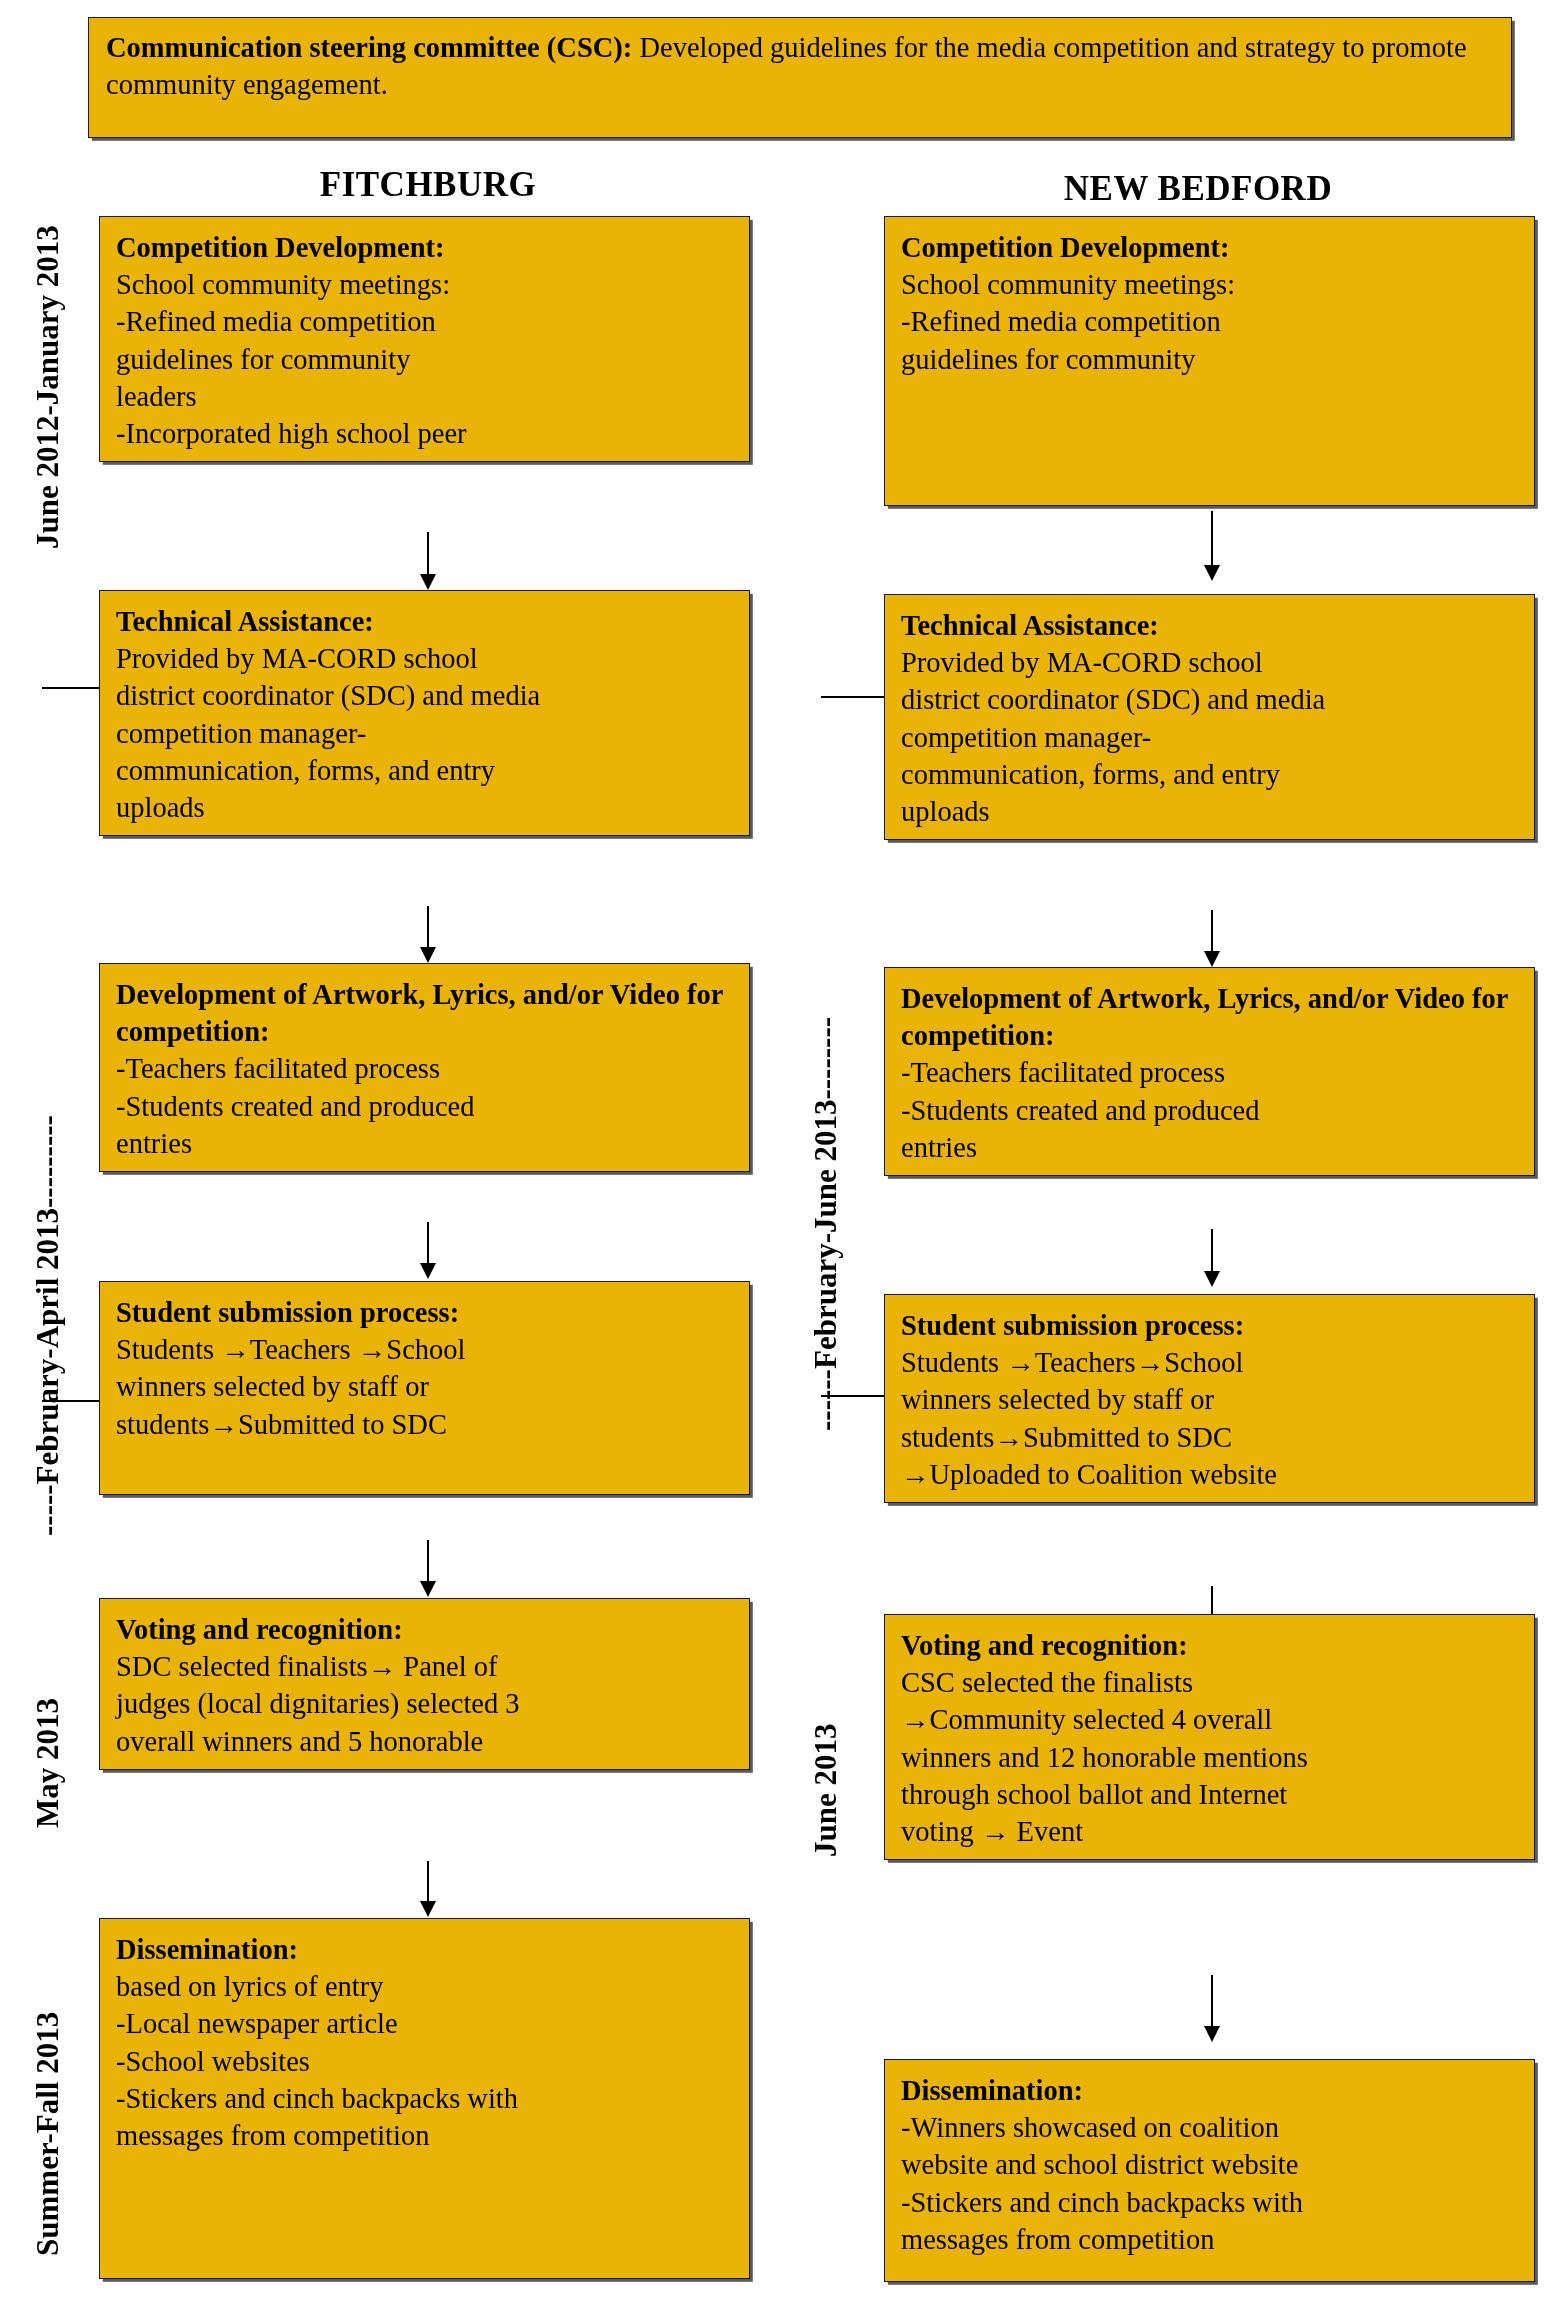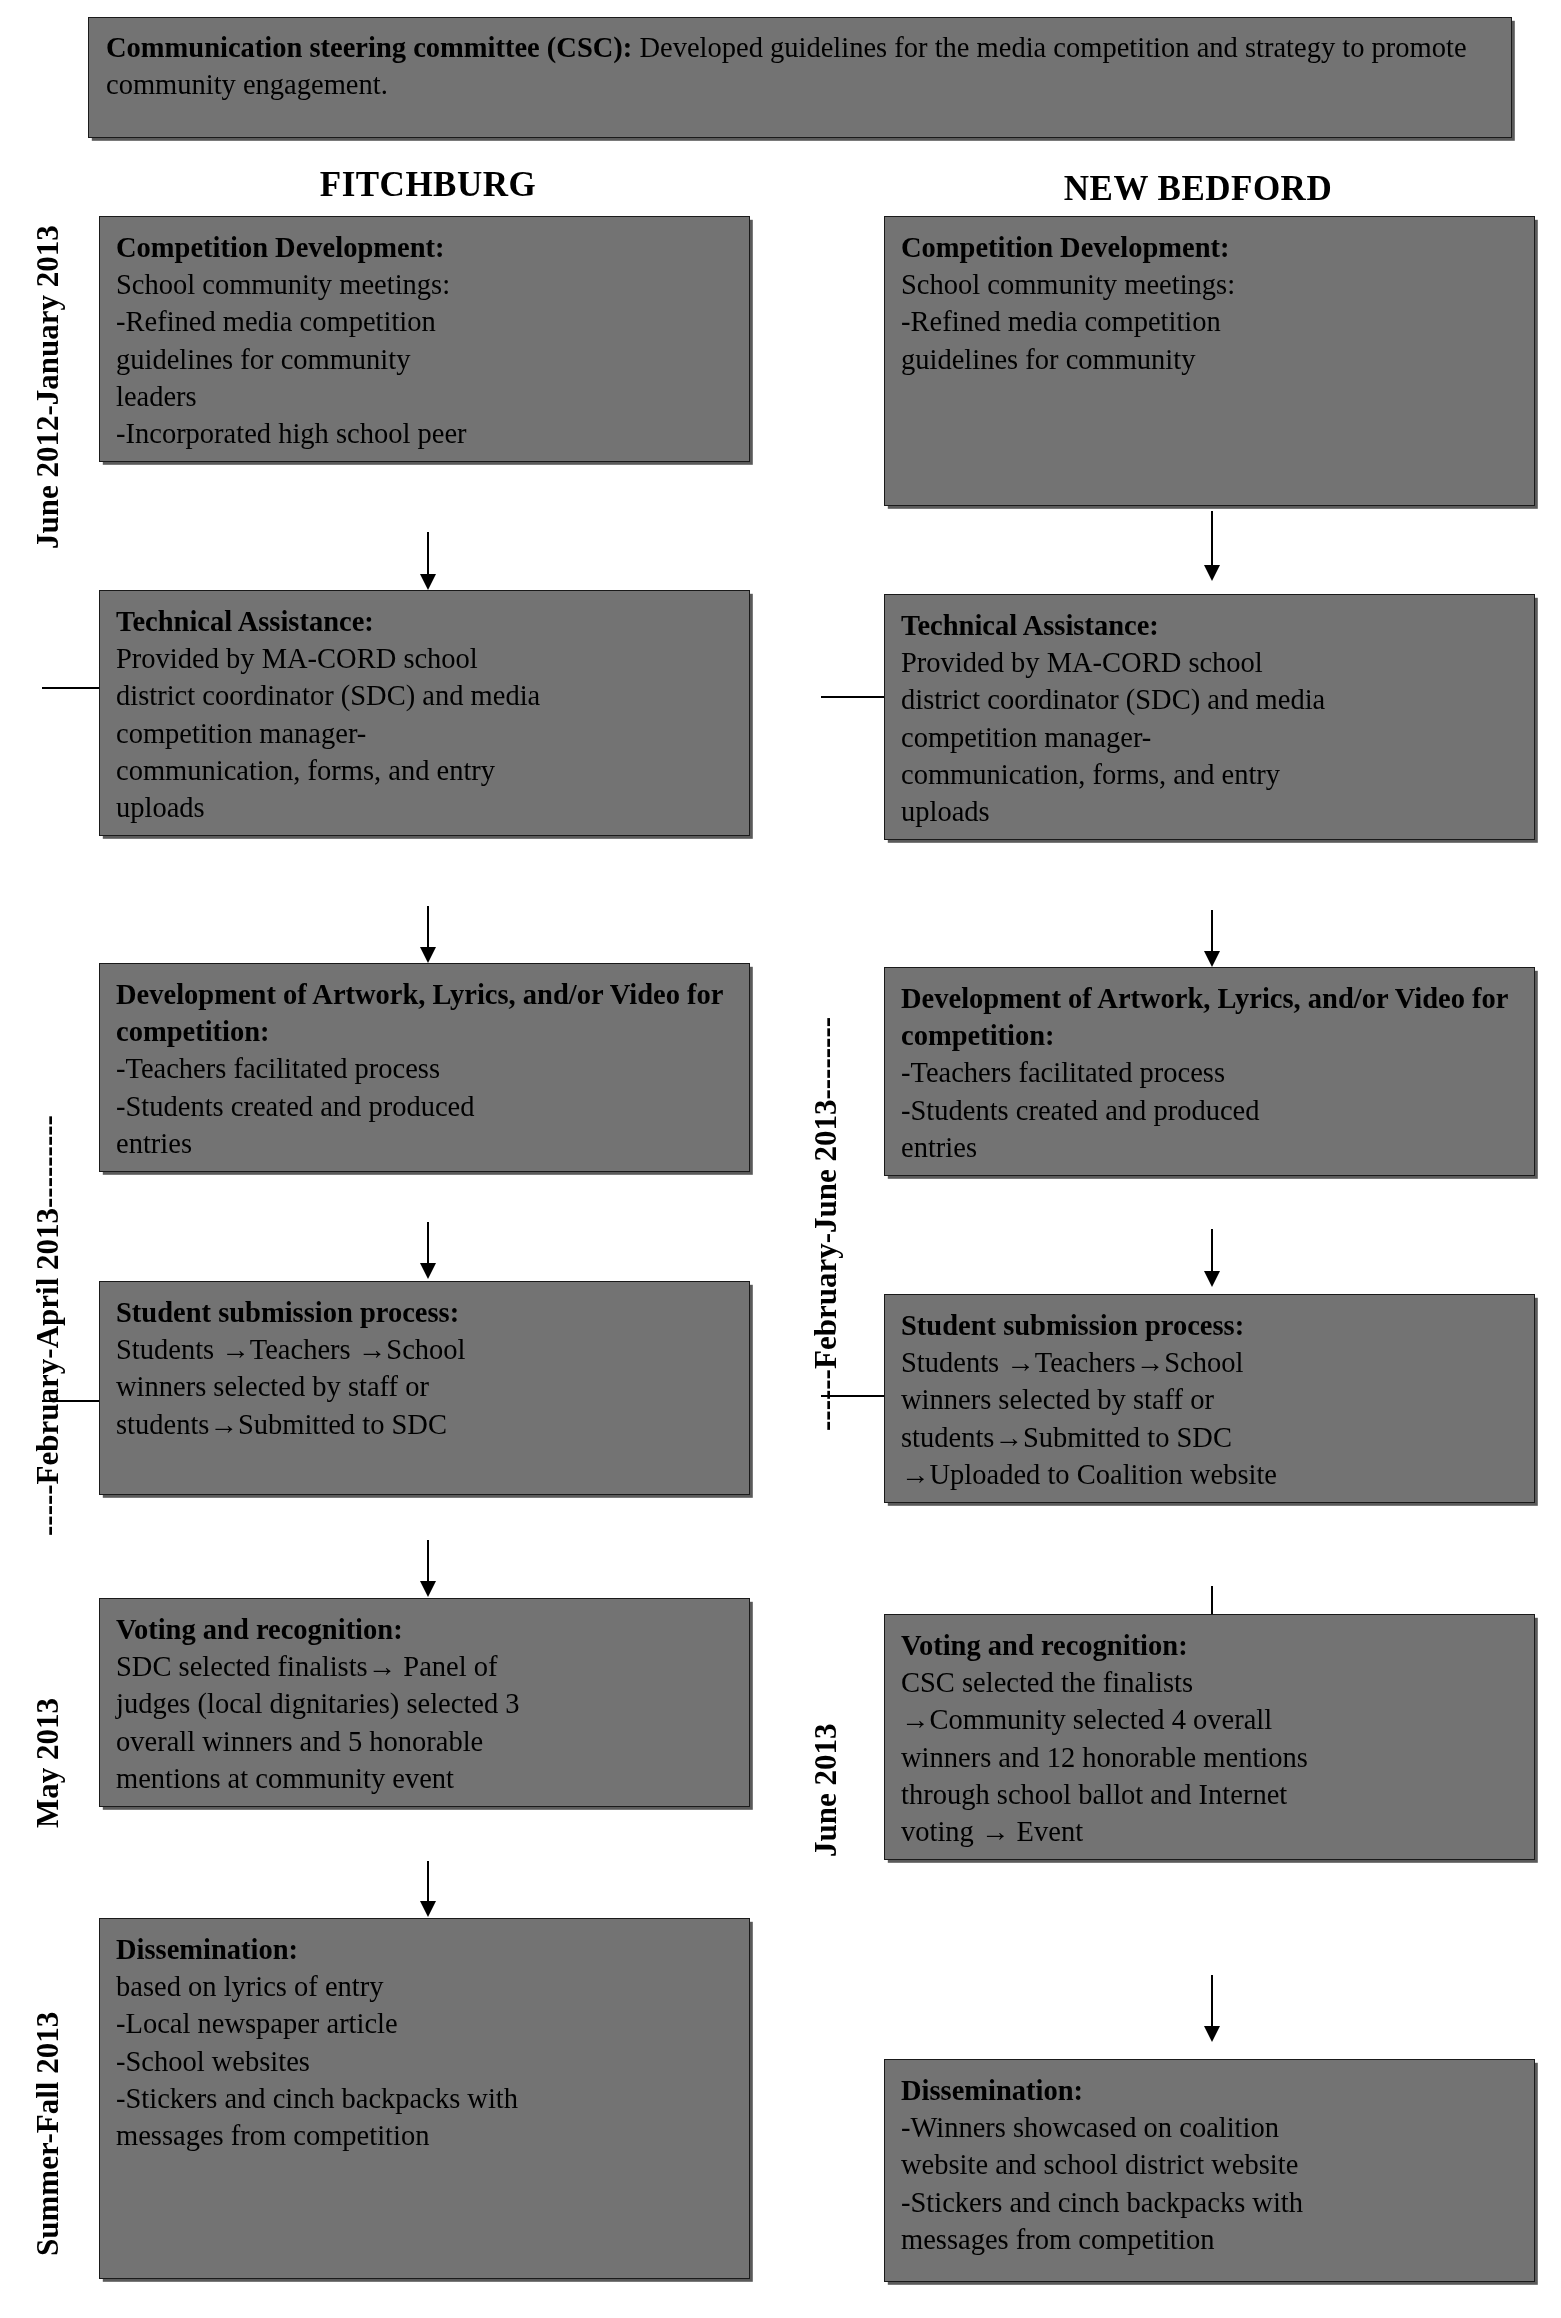--- a/index.html
+++ b/index.html
@@ -13,21 +13,21 @@
     font-family: "Liberation Serif", "DejaVu Serif", serif;
     color: #000000;
     position: relative;
     overflow: hidden;
   }
 
   
   .box {
     position: absolute;
     border: 1.9px solid #1a1a1a;
-    background: #737373;
+    background: #eab308;
     box-shadow: 3.3px 3.3px 0 -0.5px #5a5a5a;
     padding: 12.4px 14.3px 9.5px 16px;
     font-size: 28.5px;
     line-height: 1.30;
   }
   .box .hd {
     font-weight: bold;
     display: block;
   }
   .box .ln { display: block; }
@@ -160,21 +160,20 @@
 <div class="arrow" style="left:427px; top:1540px;">
   <div class="stem" style="height:42px;"></div>
   <div class="head" style="top:41px;"></div>
 </div>
 
 <div class="box" style="left:99px; top:1598px; width:651px;">
   <span class="hd">Voting and recognition:</span>
   <span class="ln">SDC selected finalists→ Panel of</span>
   <span class="ln">judges (local dignitaries) selected 3</span>
   <span class="ln">overall winners and 5 honorable</span>
-  <span class="ln">mentions at community event</span>
 </div>
 
 <div class="arrow" style="left:427px; top:1861px;">
   <div class="stem" style="height:41px;"></div>
   <div class="head" style="top:40px;"></div>
 </div>
 
 <div class="box" style="left:99px; top:1918px; width:651px; min-height:361px;">
   <span class="hd">Dissemination:</span>
   <span class="ln">based on lyrics of entry</span>

